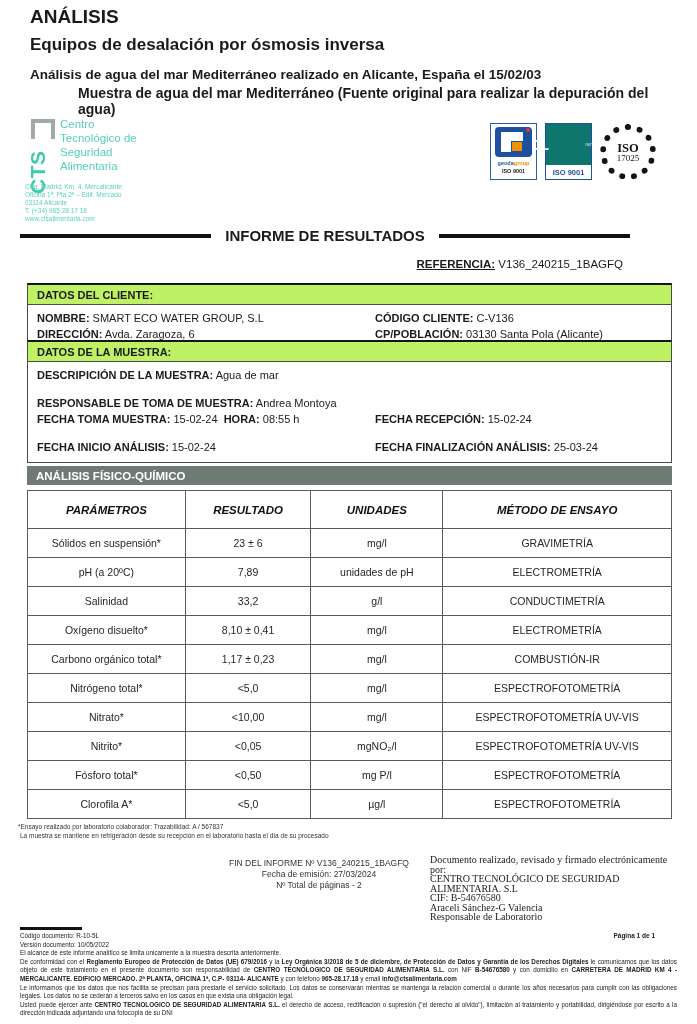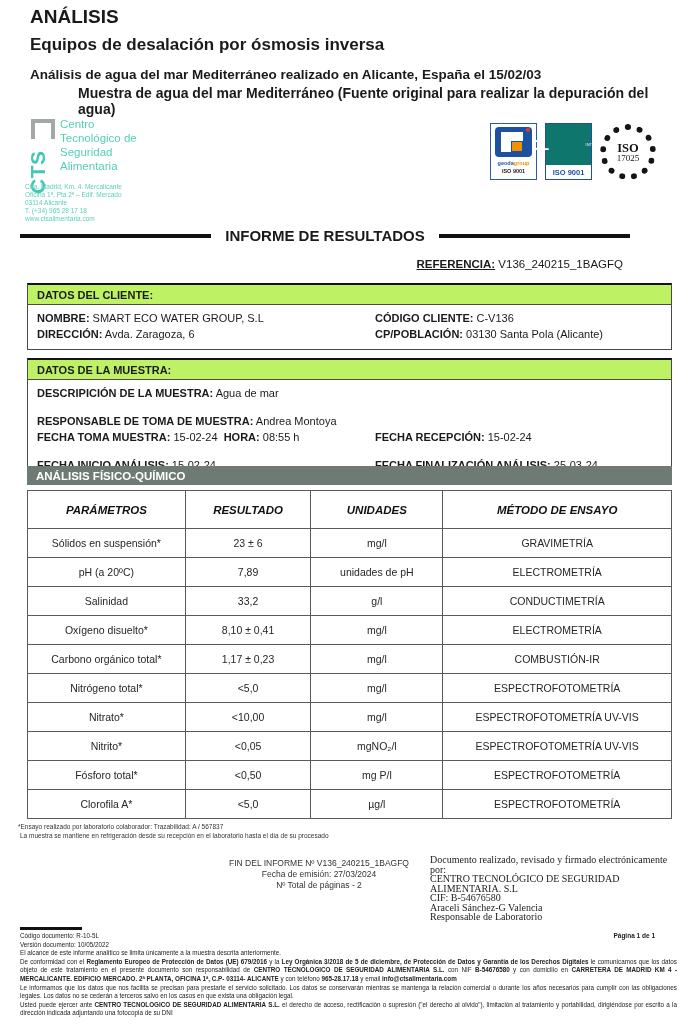--- a/index.html
+++ b/index.html
@@ -47,21 +47,21 @@
   .heading-text { padding:0 14px; font-size:15px; font-weight:bold; white-space:nowrap; }
 
   .reference { position:absolute; top:258px; right:57px; font-size:11.5px; }
   .reference .ref-label { font-weight:bold; text-decoration:underline; }
 
   
   .box { position:absolute; left:27px; width:645px; border:1.5px solid #4a4a4a; border-top:2.5px solid #141414; background:#fff; }
   .box-header { background:#bef264; border-bottom:1.5px solid #4a4a4a; font-size:11px; font-weight:bold; padding:4px 9px 3px; }
   .box-body { padding:5px 9px 7px; font-size:11px; }
   .client-box { top:283px; }
-  .sample-box { top:358px; }
+  .sample-box { top:340px; }
   .lv b { font-weight:bold; }
   .two-col { display:flex; }
   .two-col .col-l { flex:1; }
   .two-col .col-r { width:287px; }
   .row16 { line-height:16px;justify-content:flex-end; }
   .gap12 { height:12px; }
 
   
   .analysis-bar { position:absolute; left:27px; top:466px; width:645px; background:#6e7a74; color:#fff;
                   font-size:11.5px; font-weight:bold; padding:4px 9px 3px; }

